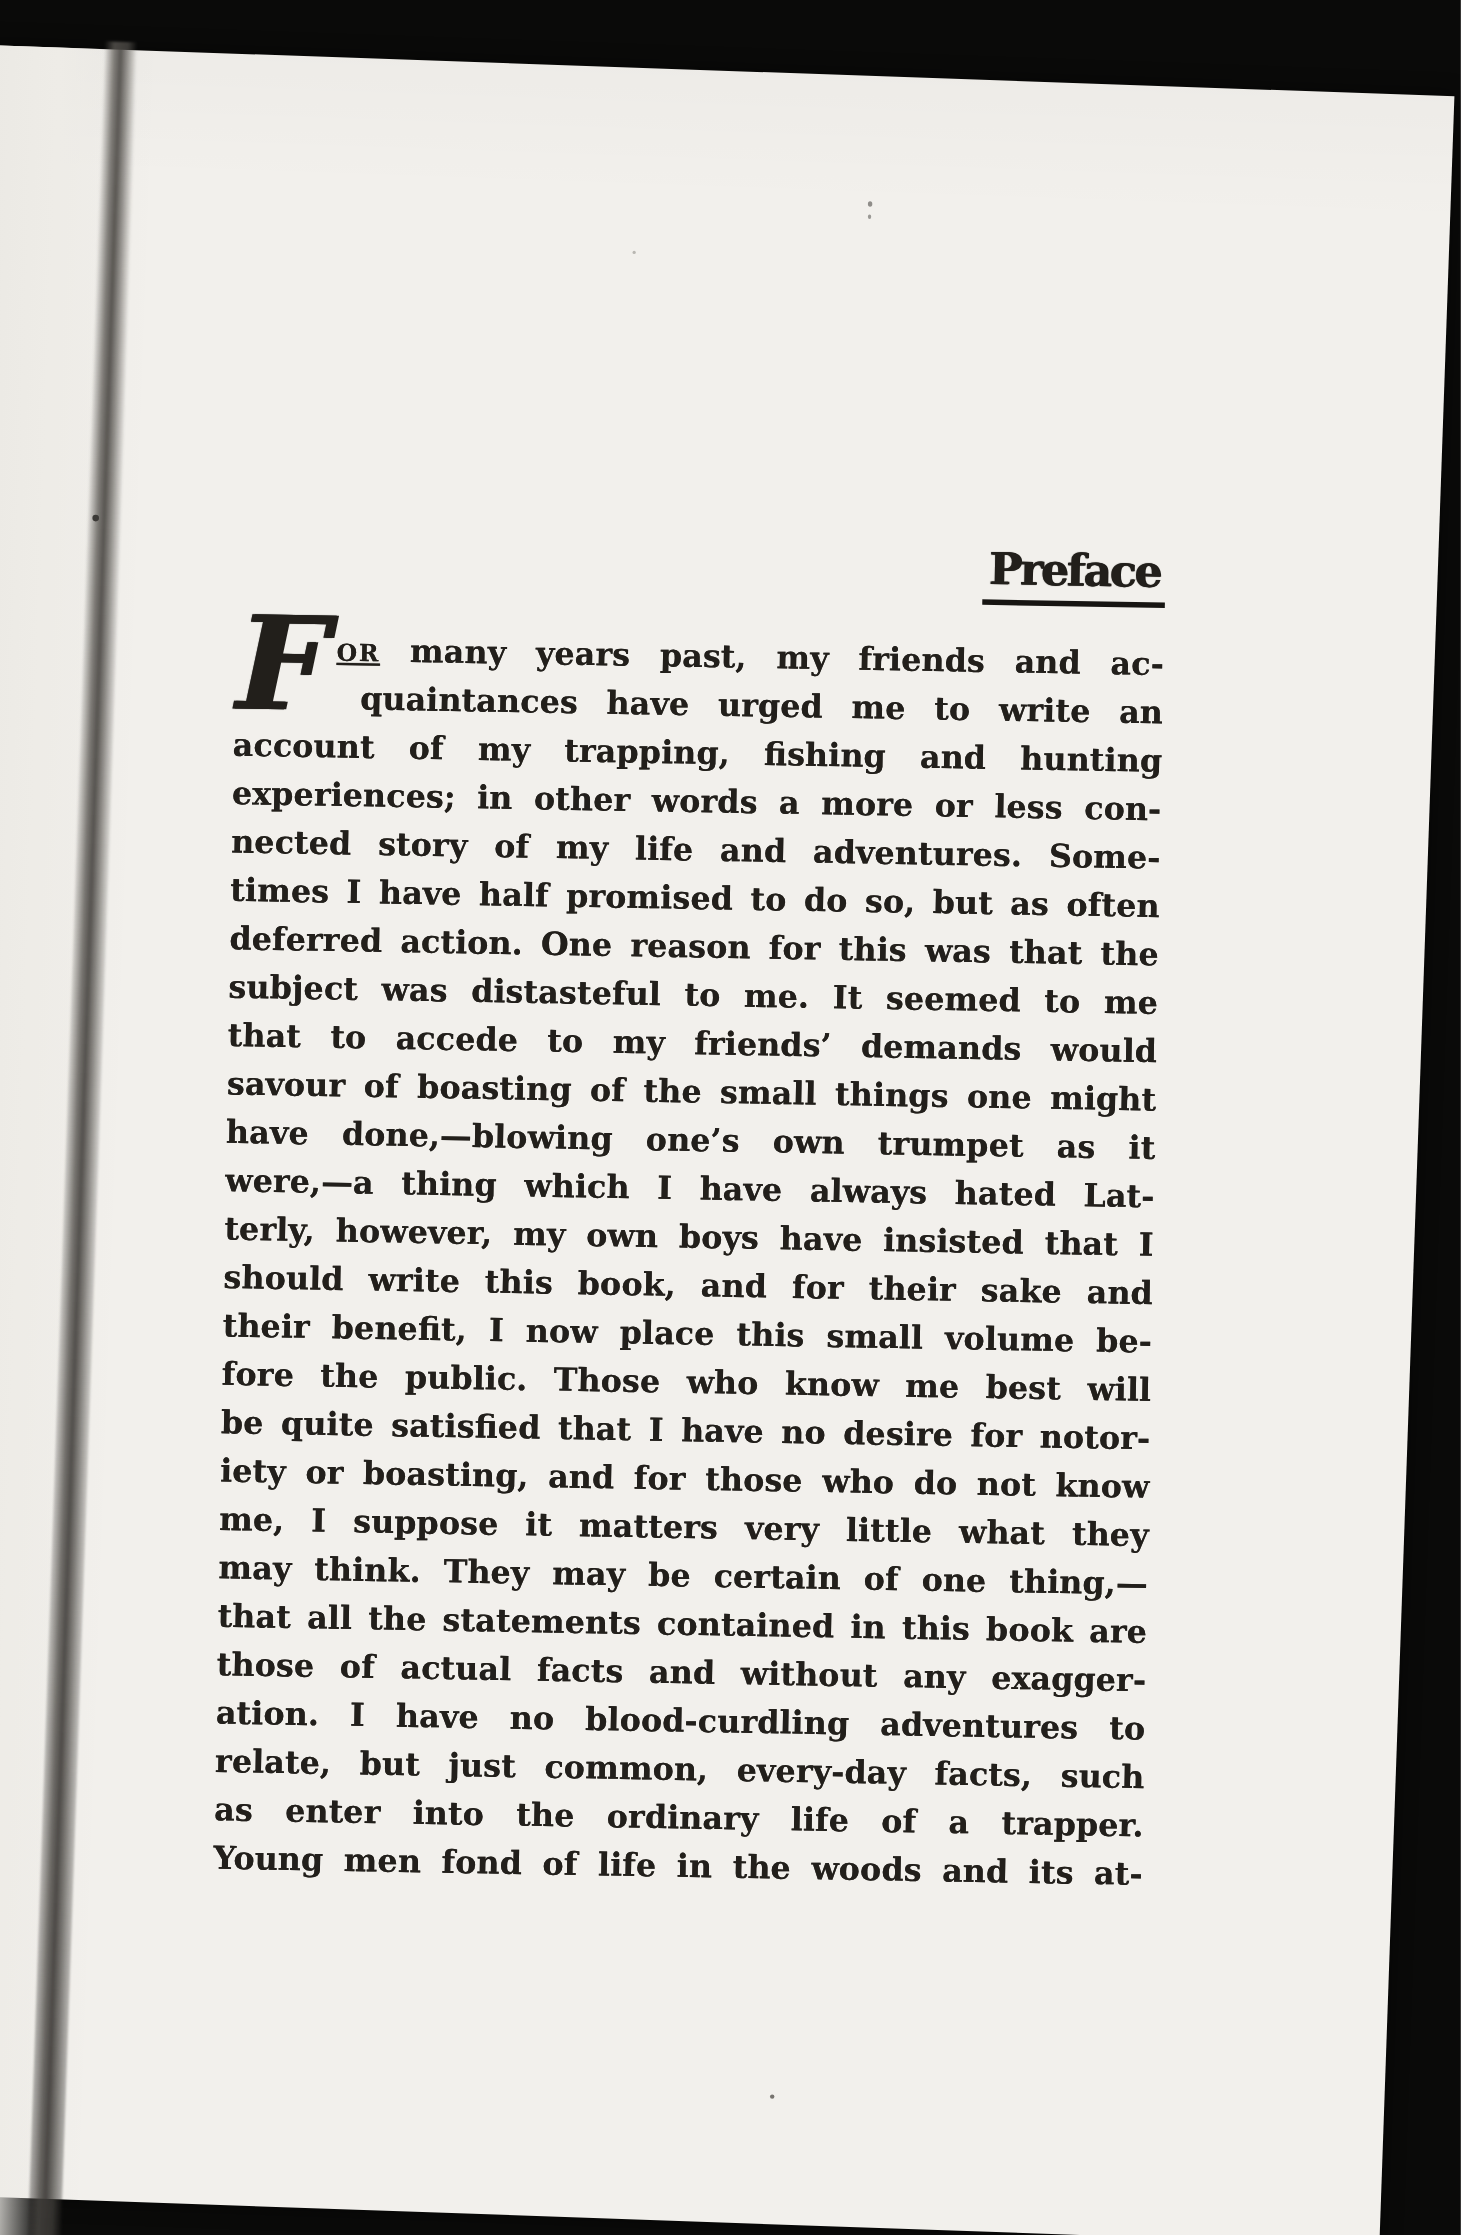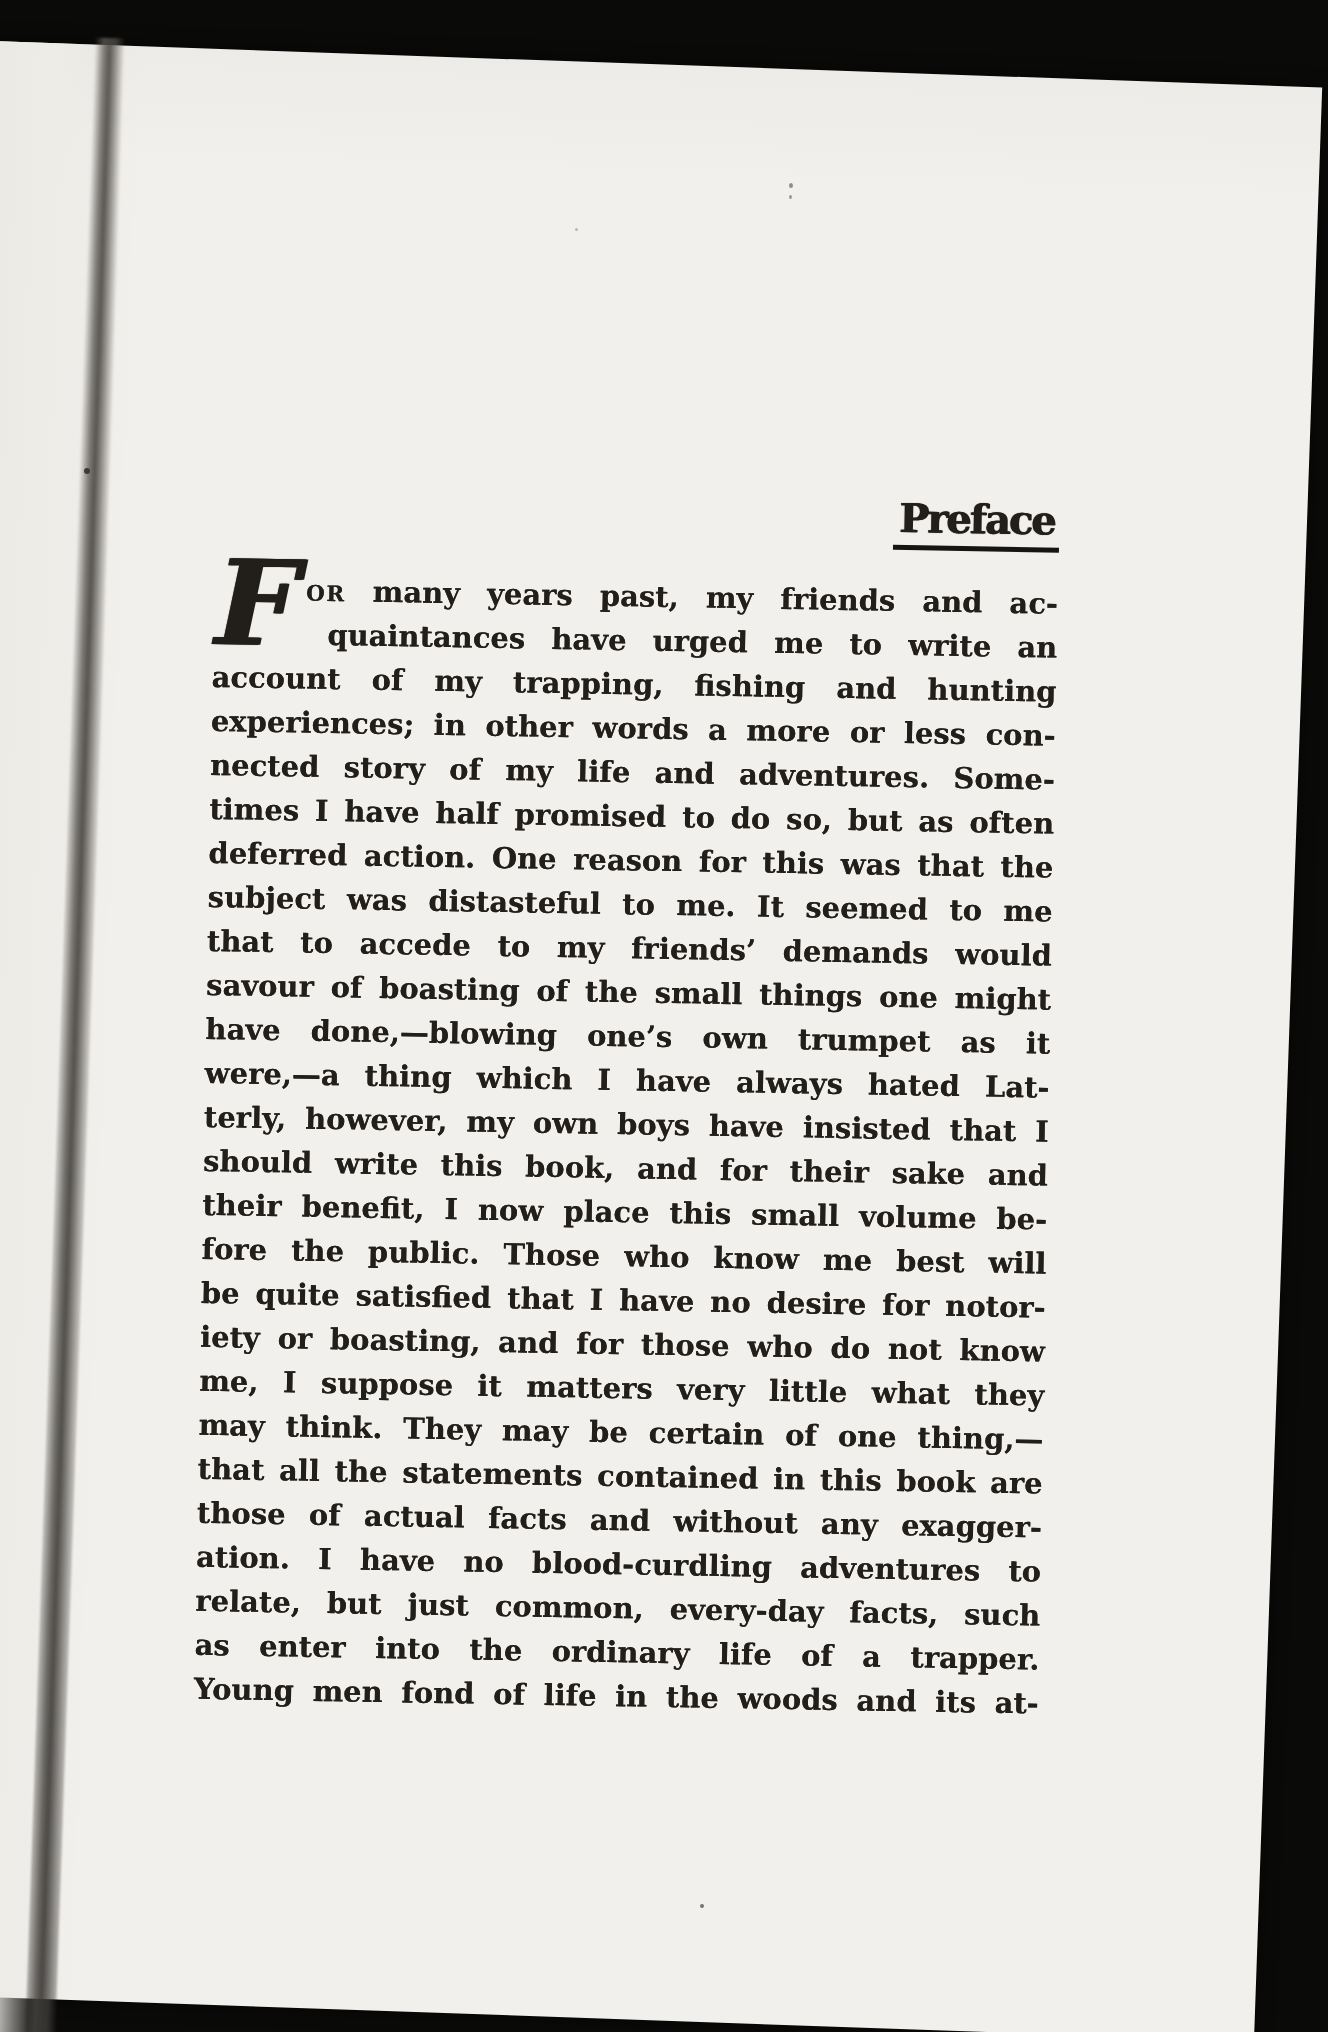--- a/index.html
+++ b/index.html
@@ -104,20 +104,21 @@
     white-space:nowrap;
     overflow:visible;
     text-shadow:0 0 .6px rgba(30,27,23,.8);
   }
   .line.first{padding-left:93px;}
   .line.indent2{padding-left:115px;}
   .sc{
     text-transform:uppercase;
     font-size:0.74em;
     letter-spacing:1.5px;
+    text-decoration:underline;
   }
 
   
   .speck{position:absolute;border-radius:50%;}
   .speck.s1{left:84px;top:468px;width:6px;height:6px;background:#3c3a37;}
   .speck.s2{left:789px;top:183px;width:4px;height:5px;background:#8f8d89;}
   .speck.s3{left:789px;top:195px;width:3px;height:4px;background:#9a9894;}
   .speck.s4{left:700px;top:1904px;width:4px;height:4px;background:#77746f;}
   .speck.s5{left:575px;top:228px;width:3px;height:3px;background:#b9b7b2;}
 </style>

